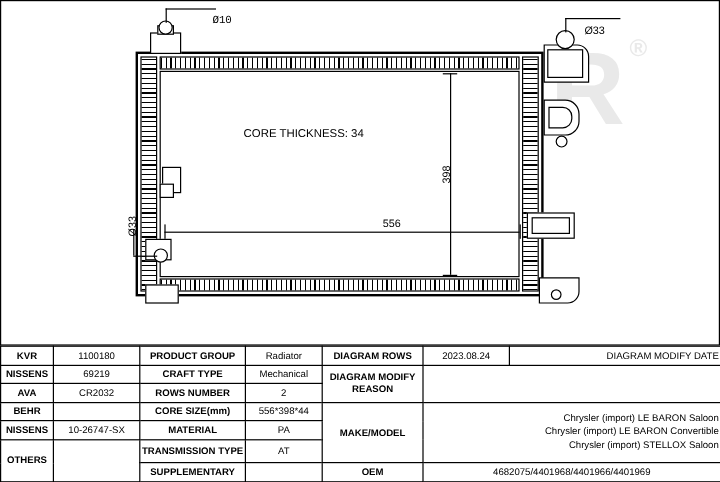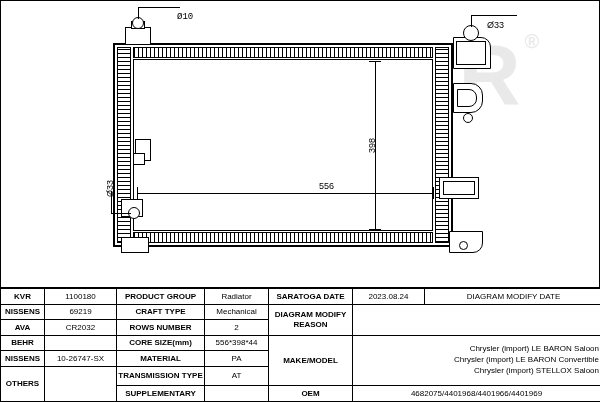--- a/index.html
+++ b/index.html
@@ -153,20 +153,21 @@
     <div class="ln lnv" style="left:110px;top:190px;height:22px;"></div>
 
     <div class="ln lnh" style="left:136px;top:192px;width:296px;"></div>
     <div class="ln lnv" style="left:136px;top:186px;height:12px;"></div>
     <div class="ln lnv" style="left:432px;top:186px;height:12px;"></div>
 
     <div class="ln lnv" style="left:374px;top:60px;height:168px;"></div>
     <div class="ln lnh" style="left:368px;top:60px;width:12px;"></div>
     <div class="ln lnh" style="left:368px;top:228px;width:12px;"></div>
 
+    <div class="lbl dim-core">CORE THICKNESS: 34</div>
     <div class="lbl dim-556">556</div>
     <div class="lbl dim-398 lbl-rot" style="left:366px;top:152px;">398</div>
     <div class="lbl dim-d10">Ø10</div>
     <div class="lbl dim-d33a">Ø33</div>
     <div class="lbl dim-d33b lbl-rot" style="left:104px;top:196px;">Ø33</div>
   </div>
 
   <table>
     <colgroup>
       <col style="width:44px">
@@ -176,23 +177,23 @@
       <col style="width:84px">
         <col style="width:72px">
       <col style="width:176px">
     </colgroup>
     <tbody>
       <tr>
         <td class="lbl-cell">KVR</td>
         <td>1100180</td>
         <td class="lbl-cell">PRODUCT GROUP</td>
         <td>Radiator</td>
-        <td class="lbl-cell">SARATOGA DATE</td>
+        <td class="lbl-cell">DIAGRAM ROWS</td>
         <td>2023.08.24</td>
-        <td style="text-align:center;padding-left:3px;">DIAGRAM MODIFY DATE</td>
+        <td style="text-align:right;padding-left:3px;">DIAGRAM MODIFY DATE</td>
       </tr>
 
       <tr>
         <td class="lbl-cell">NISSENS</td>
         <td>69219</td>
         <td class="lbl-cell">CRAFT TYPE</td>
         <td>Mechanical</td>
         <td class="lbl-cell" rowspan="2">DIAGRAM MODIFY REASON</td>
         <td colspan="2" rowspan="2"></td>
       </tr>

